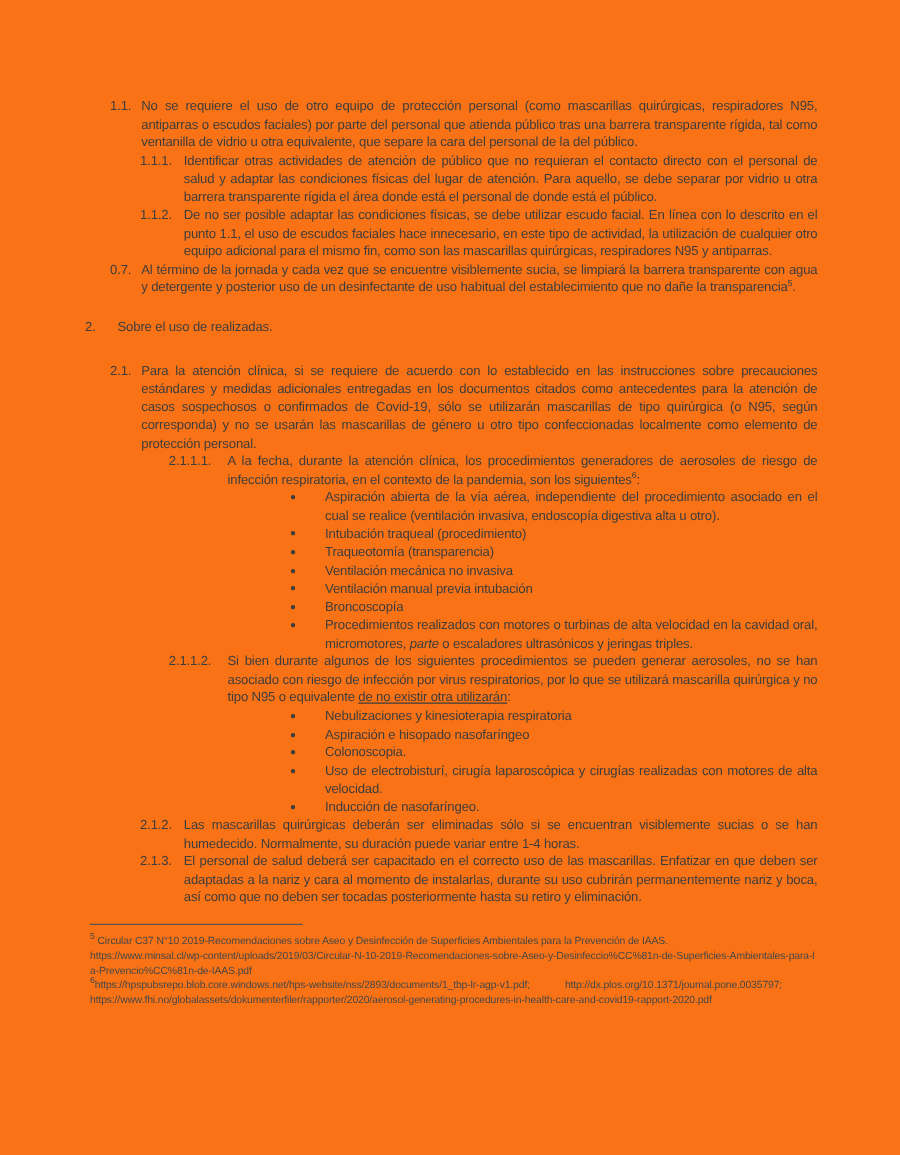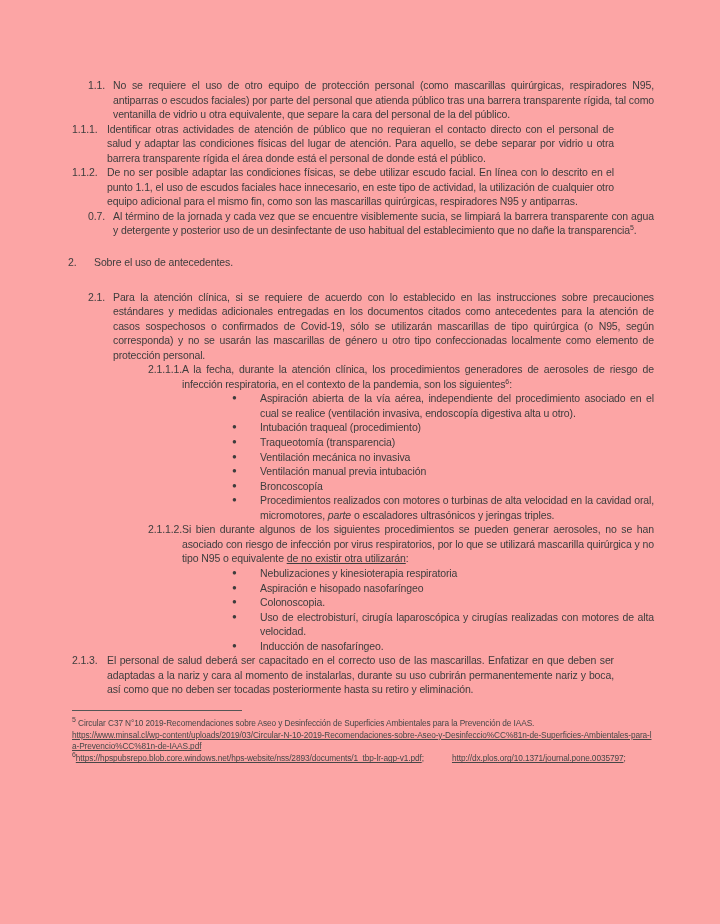--- a/index.html
+++ b/index.html
@@ -1,20 +1,20 @@
 <!DOCTYPE html>
 <html><head>
 <meta charset="utf-8">
 <style>
   html,body { margin:0; padding:0; background:#e8e8e8; }
   .page {
     position:relative;
     width:720px; height:924px;
     margin:0 auto;
-    background:#fca5a5;
+    background:#f97316;
     font-family:"Liberation Sans","DejaVu Sans",sans-serif;
     color:#3d3d3d;
     overflow:hidden;
     filter: blur(0.24px);
   }
   .content { position:absolute; top:78px; left:0; width:720px; }
   .row { display:flex; align-items:flex-start; box-sizing:border-box; }
   .num {
     flex:0 0 auto;
     font-size:10.5px; line-height:14.55px; letter-spacing:-0.12px;
@@ -22,24 +22,24 @@
   .txt {
     flex:1 1 auto;
     margin:0;
     text-align:justify;
     font-size:10.5px; line-height:14.55px; letter-spacing:-0.12px;
   }
   .l1 { margin-left:68px;  width:586px; }
   .l1 .num { width:26px; }
   .l2 { margin-left:88px;  width:566px; }
   .l2 .num { width:25px; }
-  .l3 { margin-left:72px; width:542px; }
+  .l3 { margin-left:112px; width:542px; }
   .l3 .num { width:35px; }
   .l4 { margin-left:135px; width:519px; }
-  .l4 .num { width:47px;text-align:right; }
+  .l4 .num { width:47px; }
   .bl { margin-left:232px; width:422px; }
   .bl .dot {
     flex:0 0 auto; width:28px;
     font-size:8px; line-height:14.55px;
   }
   .gap-s { height:17px; }
   .gap-m { height:20px; }
   sup.fnref { font-size:7px; line-height:0; vertical-align:super; }
   .it { font-style:italic; }
   .ul { text-decoration:underline; }
@@ -48,21 +48,21 @@
     font-size:8.3px; line-height:11.8px; color:#474747;
     letter-spacing:-0.1px;
   }
   .divider {
     width:170px; height:0;
     border-top:1.2px solid #555;
     margin-bottom:7px;
   }
   .fnsec p { margin:0; }
   a.link {
-    color:#474747; text-decoration:underline;
+    color:#474747; 
     word-break:break-all; cursor:pointer;
   }
   .gap-inline { display:inline-block; width:28px; }
 </style>
 </head>
 <body>
 
 <div class="page">
   <div class="content">
 
@@ -84,21 +84,21 @@
 
     <div class="row l2">
       <span class="num">0.7.</span>
       <p class="txt"><span>Al término de la jornada y cada vez que se encuentre visiblemente sucia, se limpiará la barrera transparente con agua y detergente y posterior uso de un desinfectante de uso habitual del establecimiento que no dañe la transparencia</span><sup class="fnref">5</sup><span>.</span></p>
     </div>
 
     <div class="gap-s"></div>
 
     <div class="row l1">
       <span class="num">2.</span>
-      <p class="txt">Sobre el uso de antecedentes.</p>
+      <p class="txt">Sobre el uso de realizadas.</p>
     </div>
 
     <div class="gap-m"></div>
 
     <div class="row l2">
       <span class="num">2.1.</span>
       <p class="txt">Para la atención clínica, si se requiere de acuerdo con lo establecido en las instrucciones sobre precauciones estándares y medidas adicionales entregadas en los documentos citados como antecedentes para la atención de casos sospechosos o confirmados de Covid-19, sólo se utilizarán mascarillas de tipo quirúrgica (o N95, según corresponda) y no se usarán las mascarillas de género u otro tipo confeccionadas localmente como elemento de protección personal.</p>
     </div>
 
 
@@ -155,27 +155,32 @@
     </div>
     <div class="row bl">
       <span class="dot">●</span>
       <p class="txt">Uso de electrobisturí, cirugía laparoscópica y cirugías realizadas con motores de alta velocidad.</p>
     </div>
     <div class="row bl">
       <span class="dot">●</span>
       <p class="txt">Inducción de nasofaríngeo.</p>
     </div>
 
+    <div class="row l3">
+      <span class="num">2.1.2.</span>
+      <p class="txt">Las mascarillas quirúrgicas deberán ser eliminadas sólo si se encuentran visiblemente sucias o se han humedecido. Normalmente, su duración puede variar entre 1-4 horas.</p>
+    </div>
 
     <div class="row l3">
       <span class="num">2.1.3.</span>
       <p class="txt">El personal de salud deberá ser capacitado en el correcto uso de las mascarillas. Enfatizar en que deben ser adaptadas a la nariz y cara al momento de instalarlas, durante su uso cubrirán permanentemente nariz y boca, así como que no deben ser tocadas posteriormente hasta su retiro y eliminación.</p>
     </div>
 
     <div class="fnsec">
       <div class="divider"></div>
       <p><sup class="fnref">5</sup><span> Circular C37 N°10 2019-Recomendaciones sobre Aseo y Desinfección de Superficies Ambientales para la Prevención de IAAS.</span></p>
       <p><a class="link">https://www.minsal.cl/wp-content/uploads/2019/03/Circular-N-10-2019-Recomendaciones-sobre-Aseo-y-Desinfeccio%CC%81n-de-Superficies-Ambientales-para-la-Prevencio%CC%81n-de-IAAS.pdf</a></p>
       <p><sup class="fnref">6</sup><a class="link">https://hpspubsrepo.blob.core.windows.net/hps-website/nss/2893/documents/1_tbp-lr-agp-v1.pdf</a><span>;</span><span class="gap-inline"></span><a class="link">http://dx.plos.org/10.1371/journal.pone.0035797</a><span>;</span></p>
+      <p><a class="link">https://www.fhi.no/globalassets/dokumenterfiler/rapporter/2020/aerosol-generating-procedures-in-health-care-and-covid19-rapport-2020.pdf</a></p>
     </div>
 
   </div>
 </div>
 
 </body></html>

